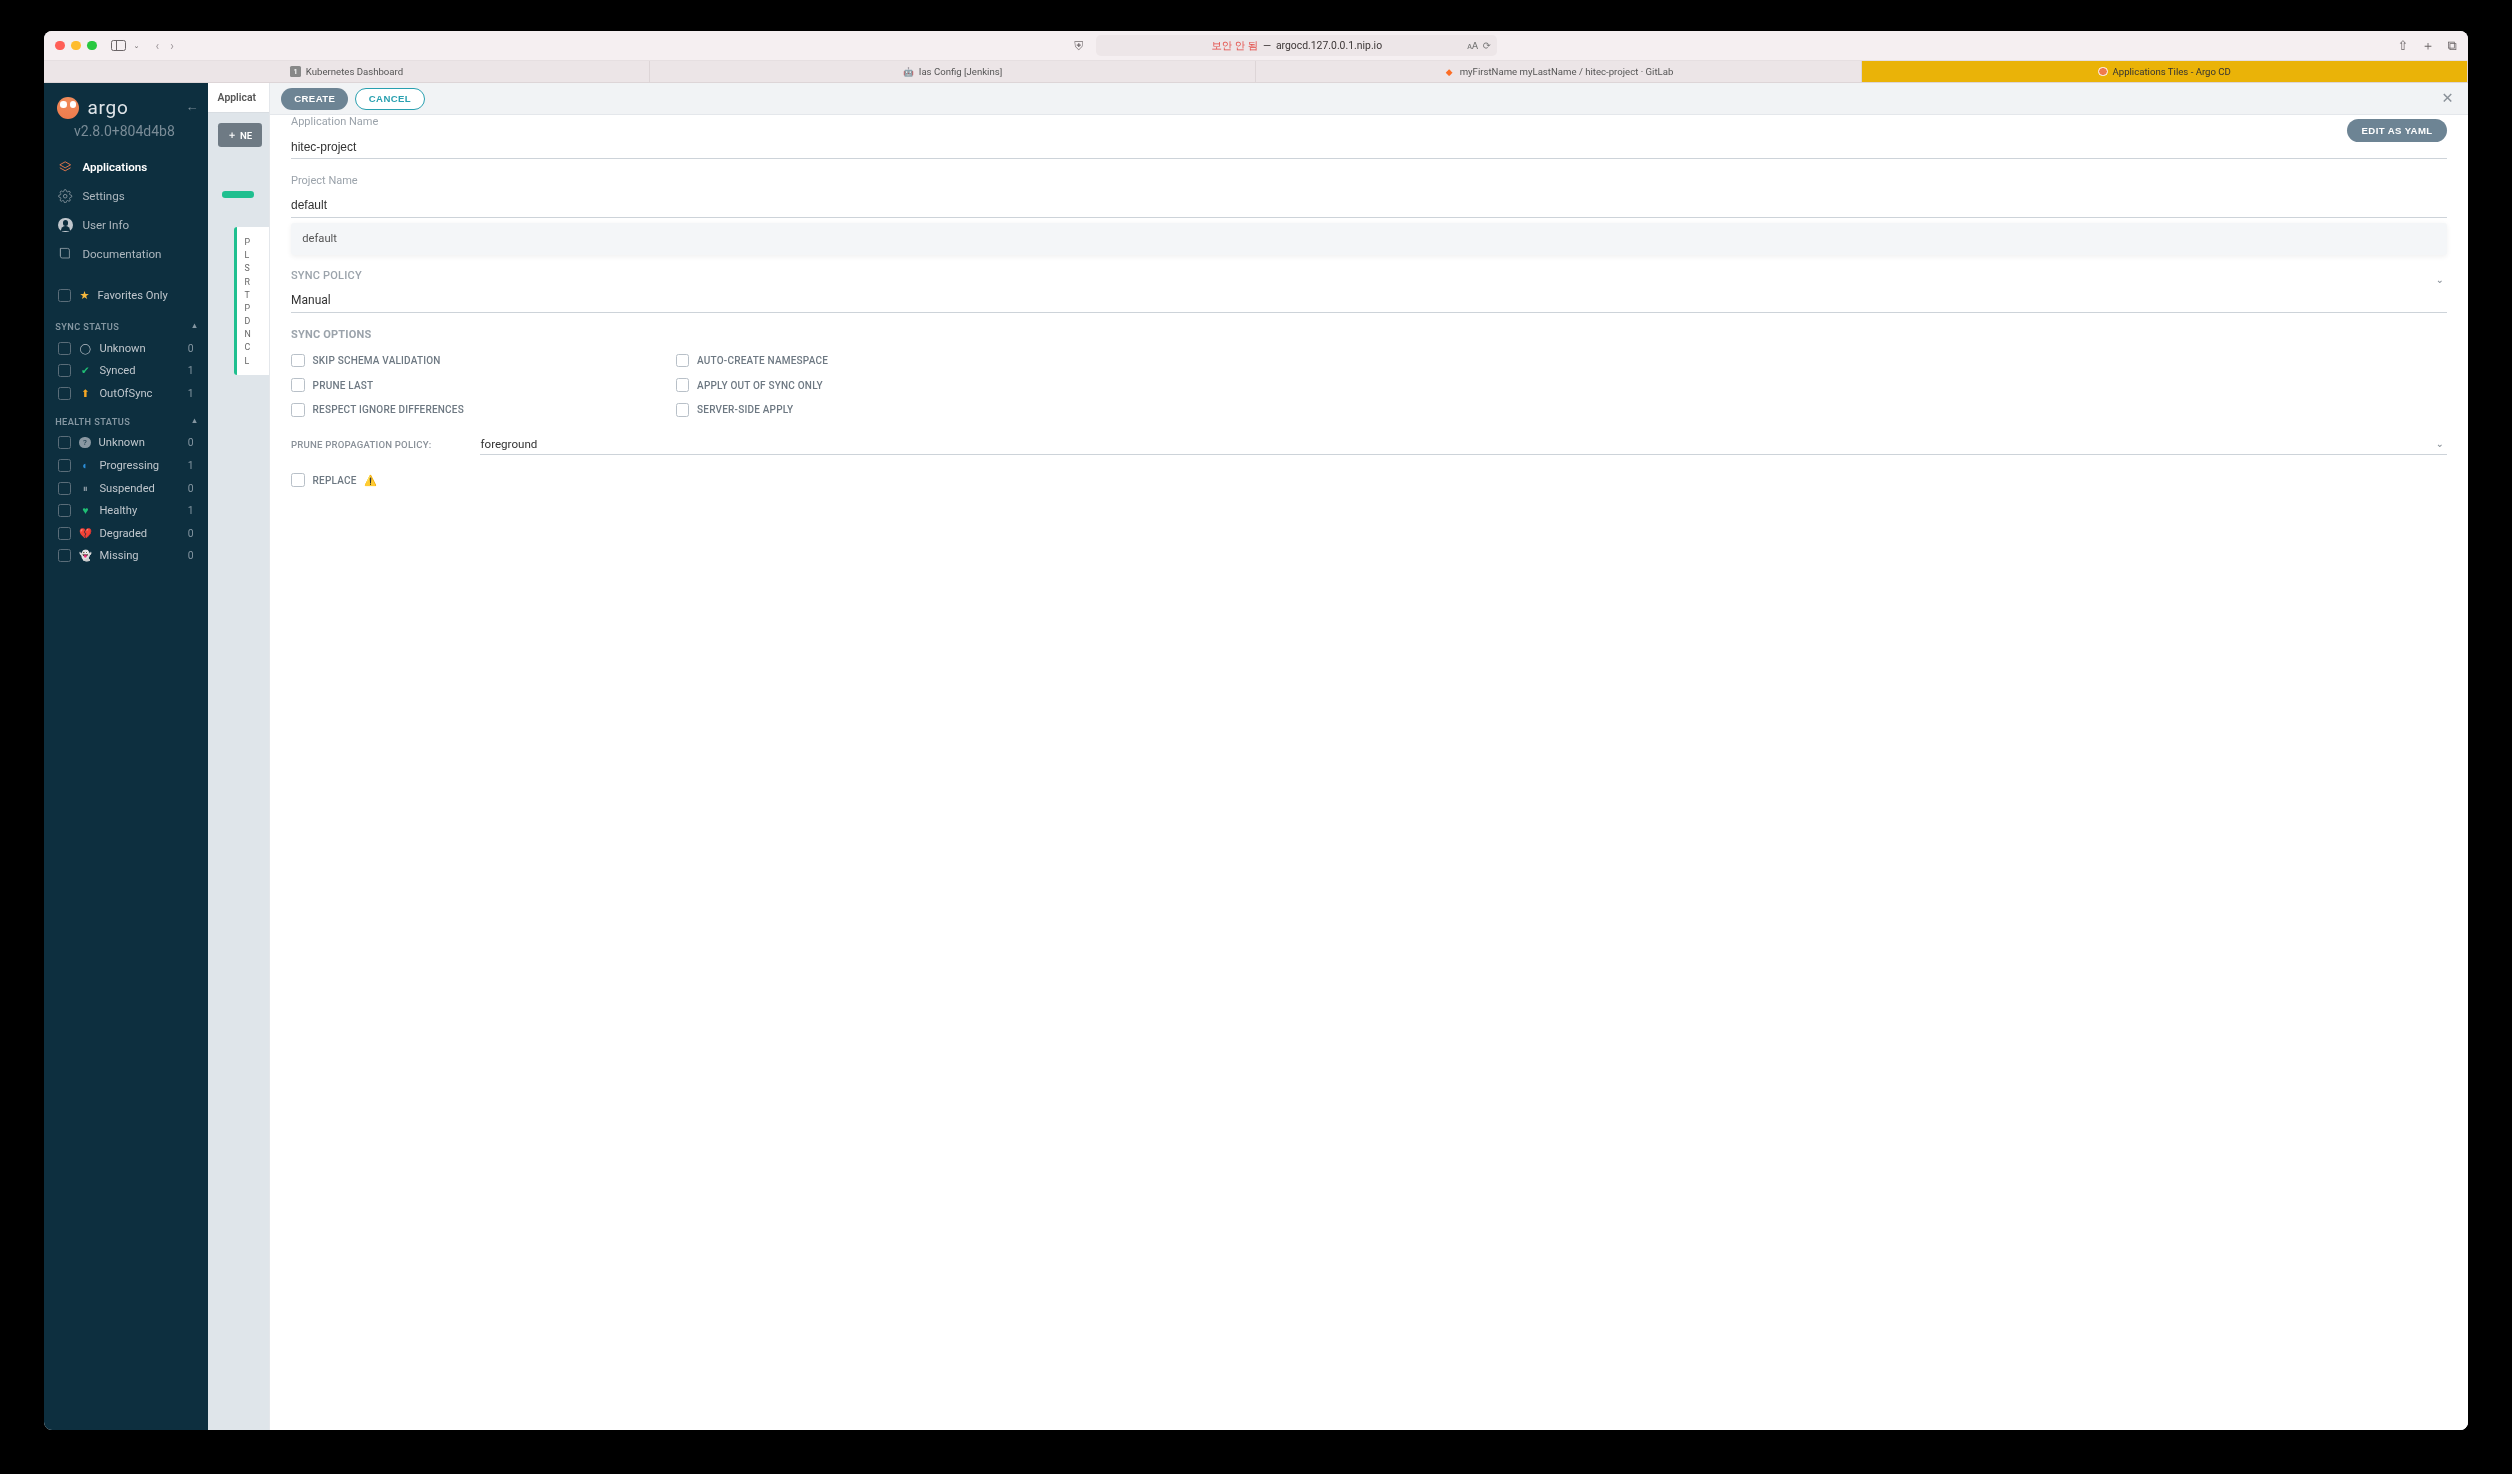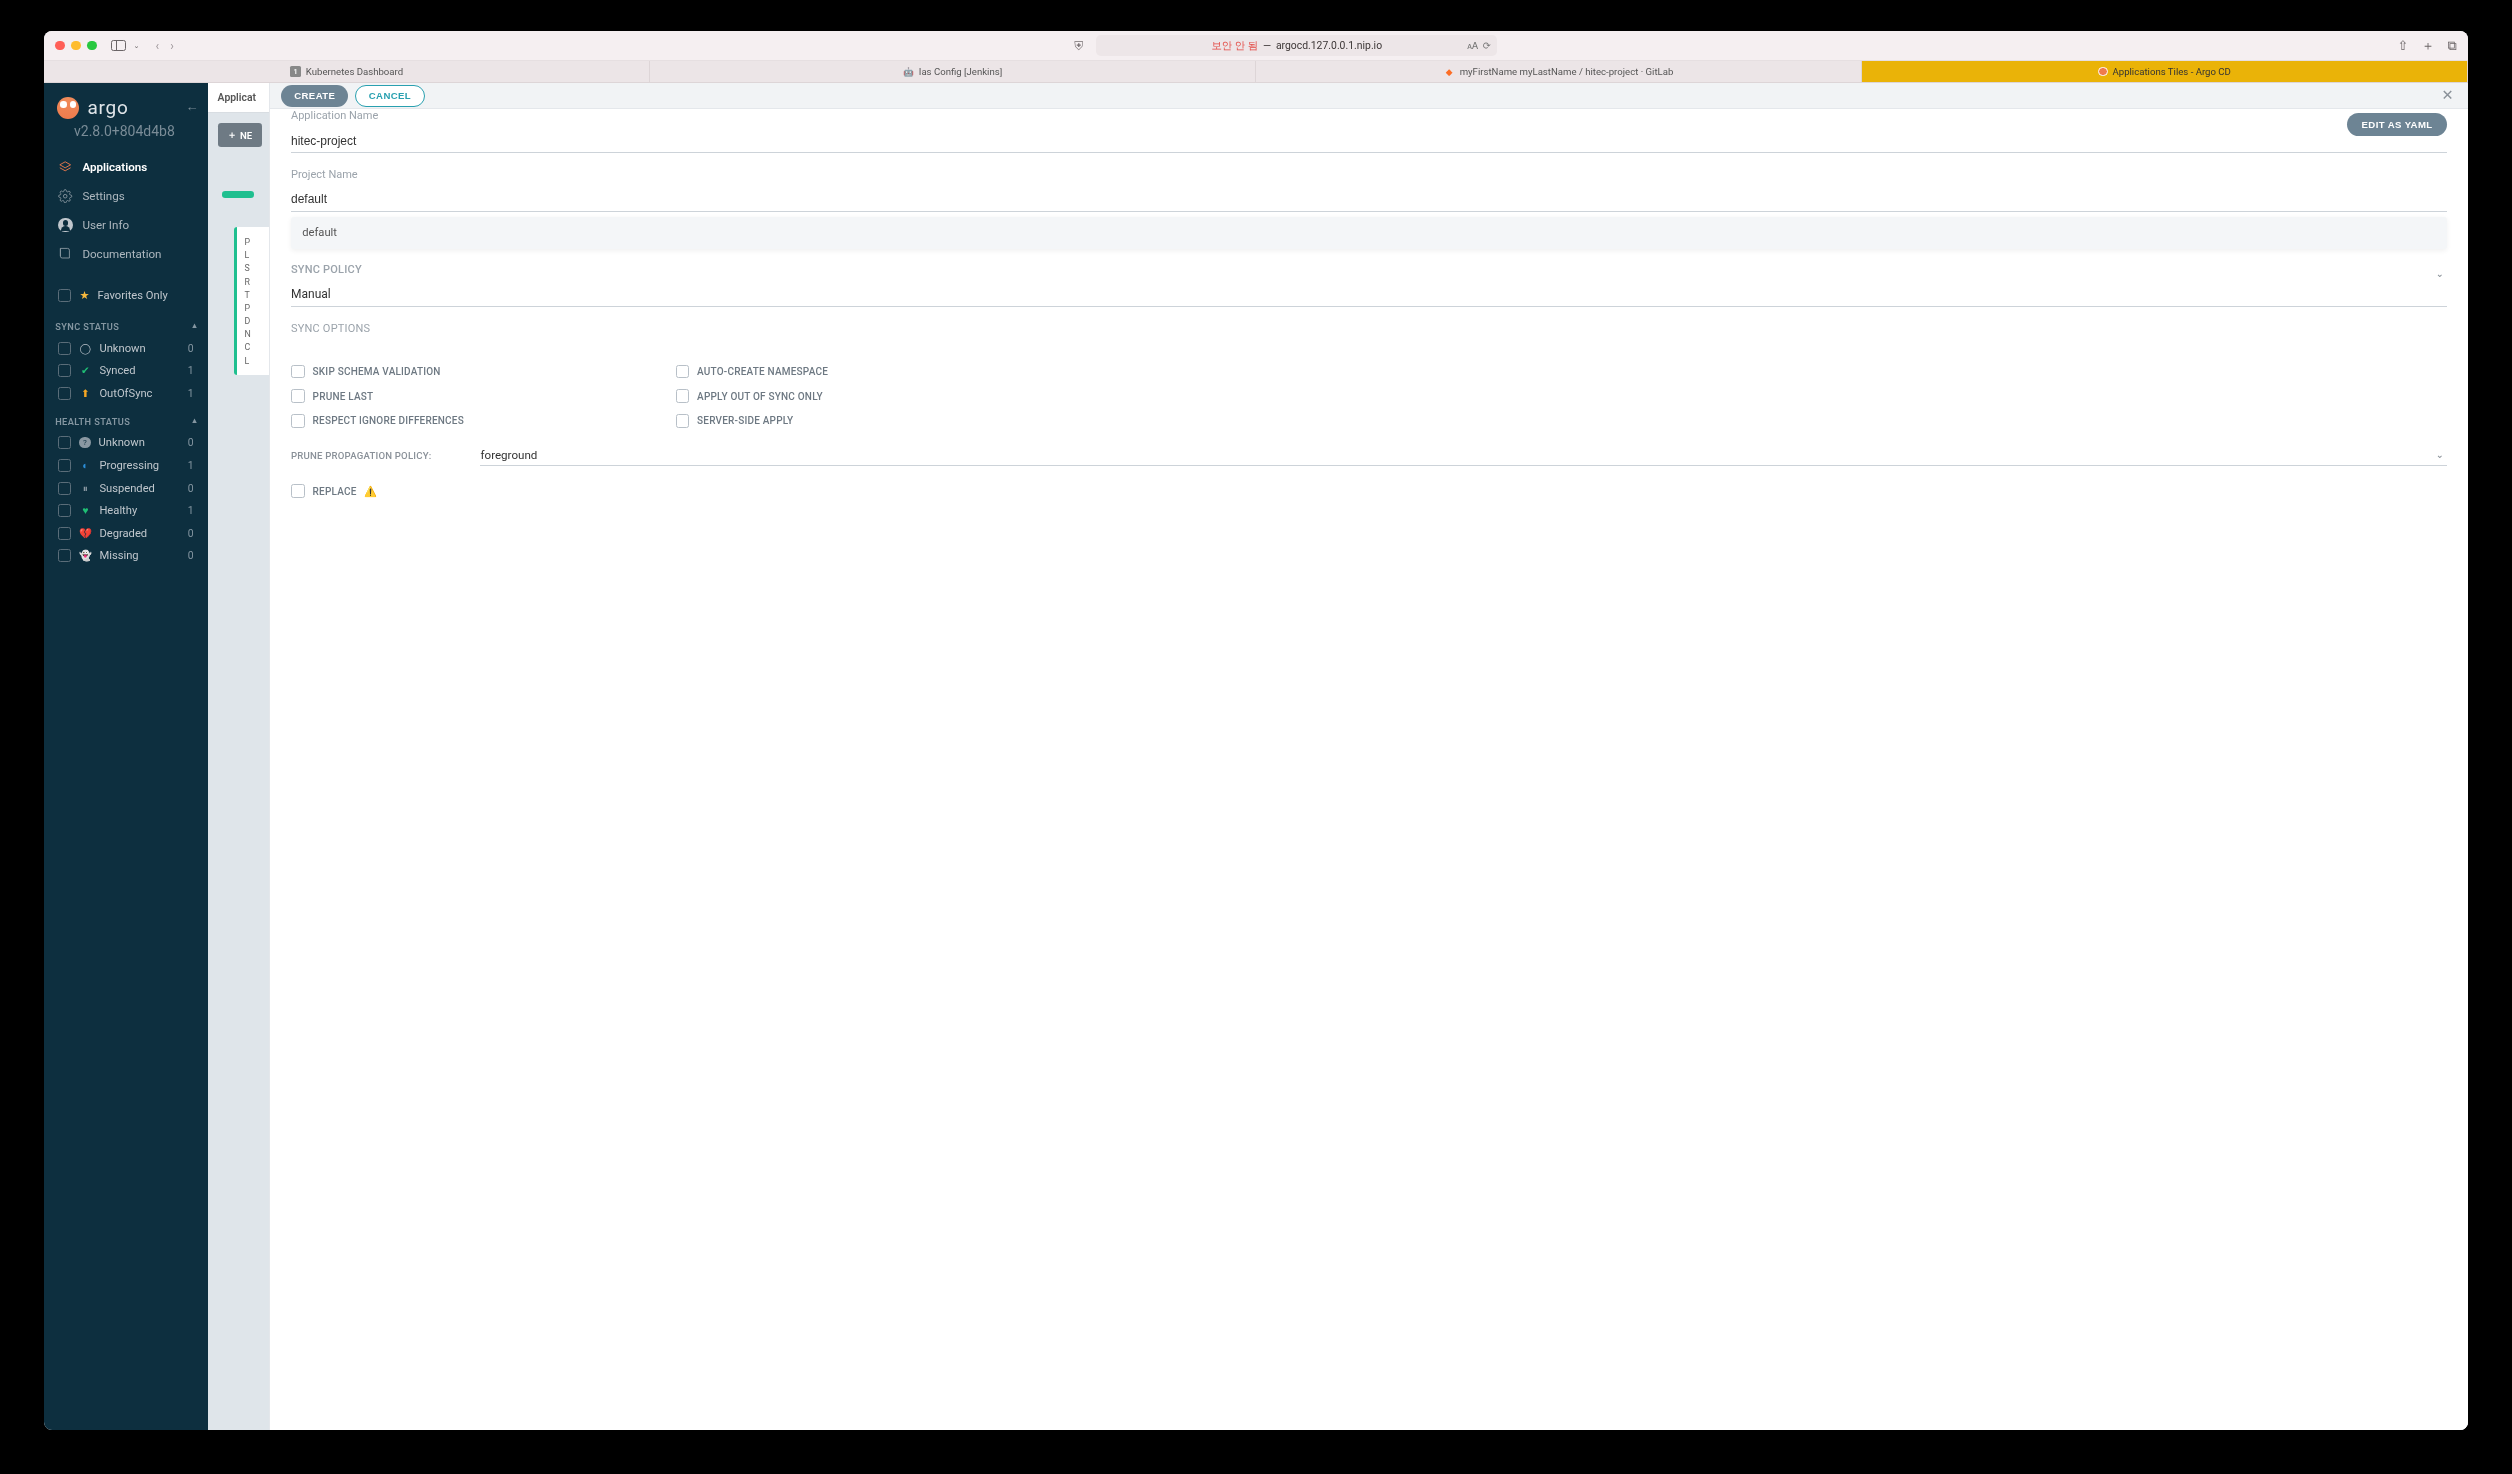--- a/index.html
+++ b/index.html
@@ -144,21 +144,21 @@
   .bg-card-row{padding:1.6px 0;}
   .bg-pill{position:absolute;left:14.4px;top:108px;width:32px;height:6.4px;background:#1fbf8f;border-radius:3.2px;}
 
   
   .modal-panel {
     position:absolute; left:225px; right:0; top:0; bottom:0;
     background:#fff; display:flex; flex-direction:column;
     border-left:0.8px solid #e4e7eb;
   }
   .modal-header {
-    height:26px; background:#f1f3f5; border-bottom:0.8px solid #e4e7eb;
+    height:32px; background:#f1f3f5; border-bottom:0.8px solid #e4e7eb;
     display:flex; align-items:center; padding:0 11.2px; gap:6.4px;
   }
   .btn-create {
     background:#6d8494; color:#fff; border:none; padding:5.6px 13px;
     border-radius:13px; font-size:9.6px; font-weight:700; letter-spacing:0.4px;
     cursor:pointer;
   }
   .btn-cancel {
     background:#fff; color:#29a0b0; border:1.2px solid #29a0b0; padding:4.8px 13px;
     border-radius:13px; font-size:9.6px; font-weight:700; letter-spacing:0.4px;
@@ -433,21 +433,21 @@
 
         <div class="form-field select-row">
           <label class="field-label" style="font-weight:500;letter-spacing:0.2px;">SYNC POLICY</label>
           <div class="field-input">
             <span>Manual</span>
             <span class="select-caret">⌄</span>
           </div>
         </div>
 
 
-        <div class="field-label" style="font-weight:400;letter-spacing:0.2px;margin-bottom:26px;">SYNC OPTIONS</div>
+        <div class="field-label" style="font-weight:700;letter-spacing:0.2px;margin-bottom:9px;">SYNC OPTIONS</div>
 
         <div class="sync-options-grid">
           <div class="checkbox-row">
             <span class="checkbox-md"></span>
             <span>SKIP SCHEMA VALIDATION</span>
           </div>
           <div class="checkbox-row">
             <span class="checkbox-md"></span>
             <span>AUTO-CREATE NAMESPACE</span>
           </div>

